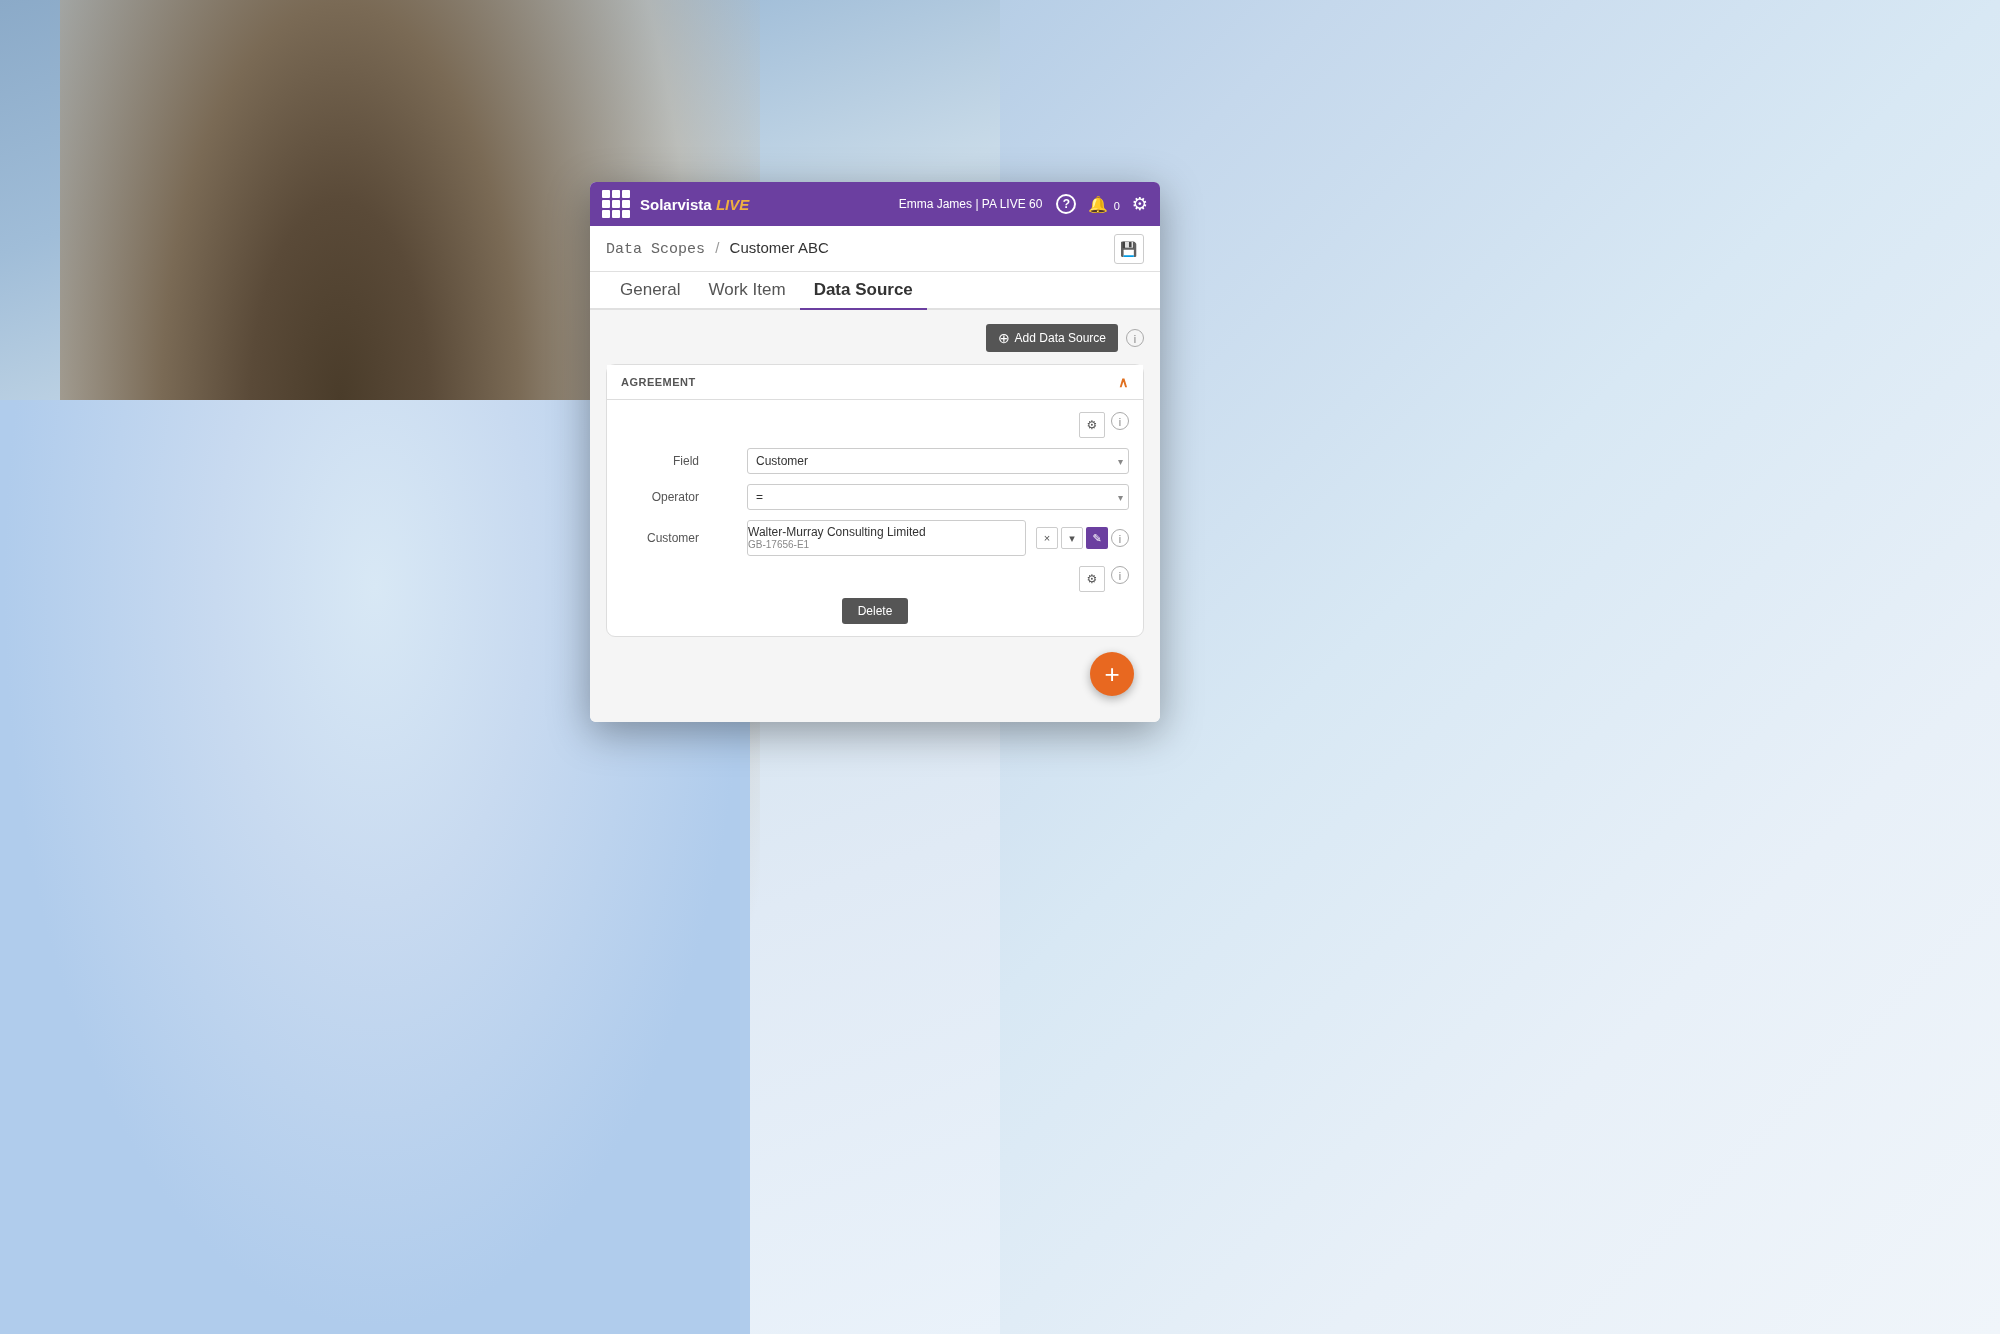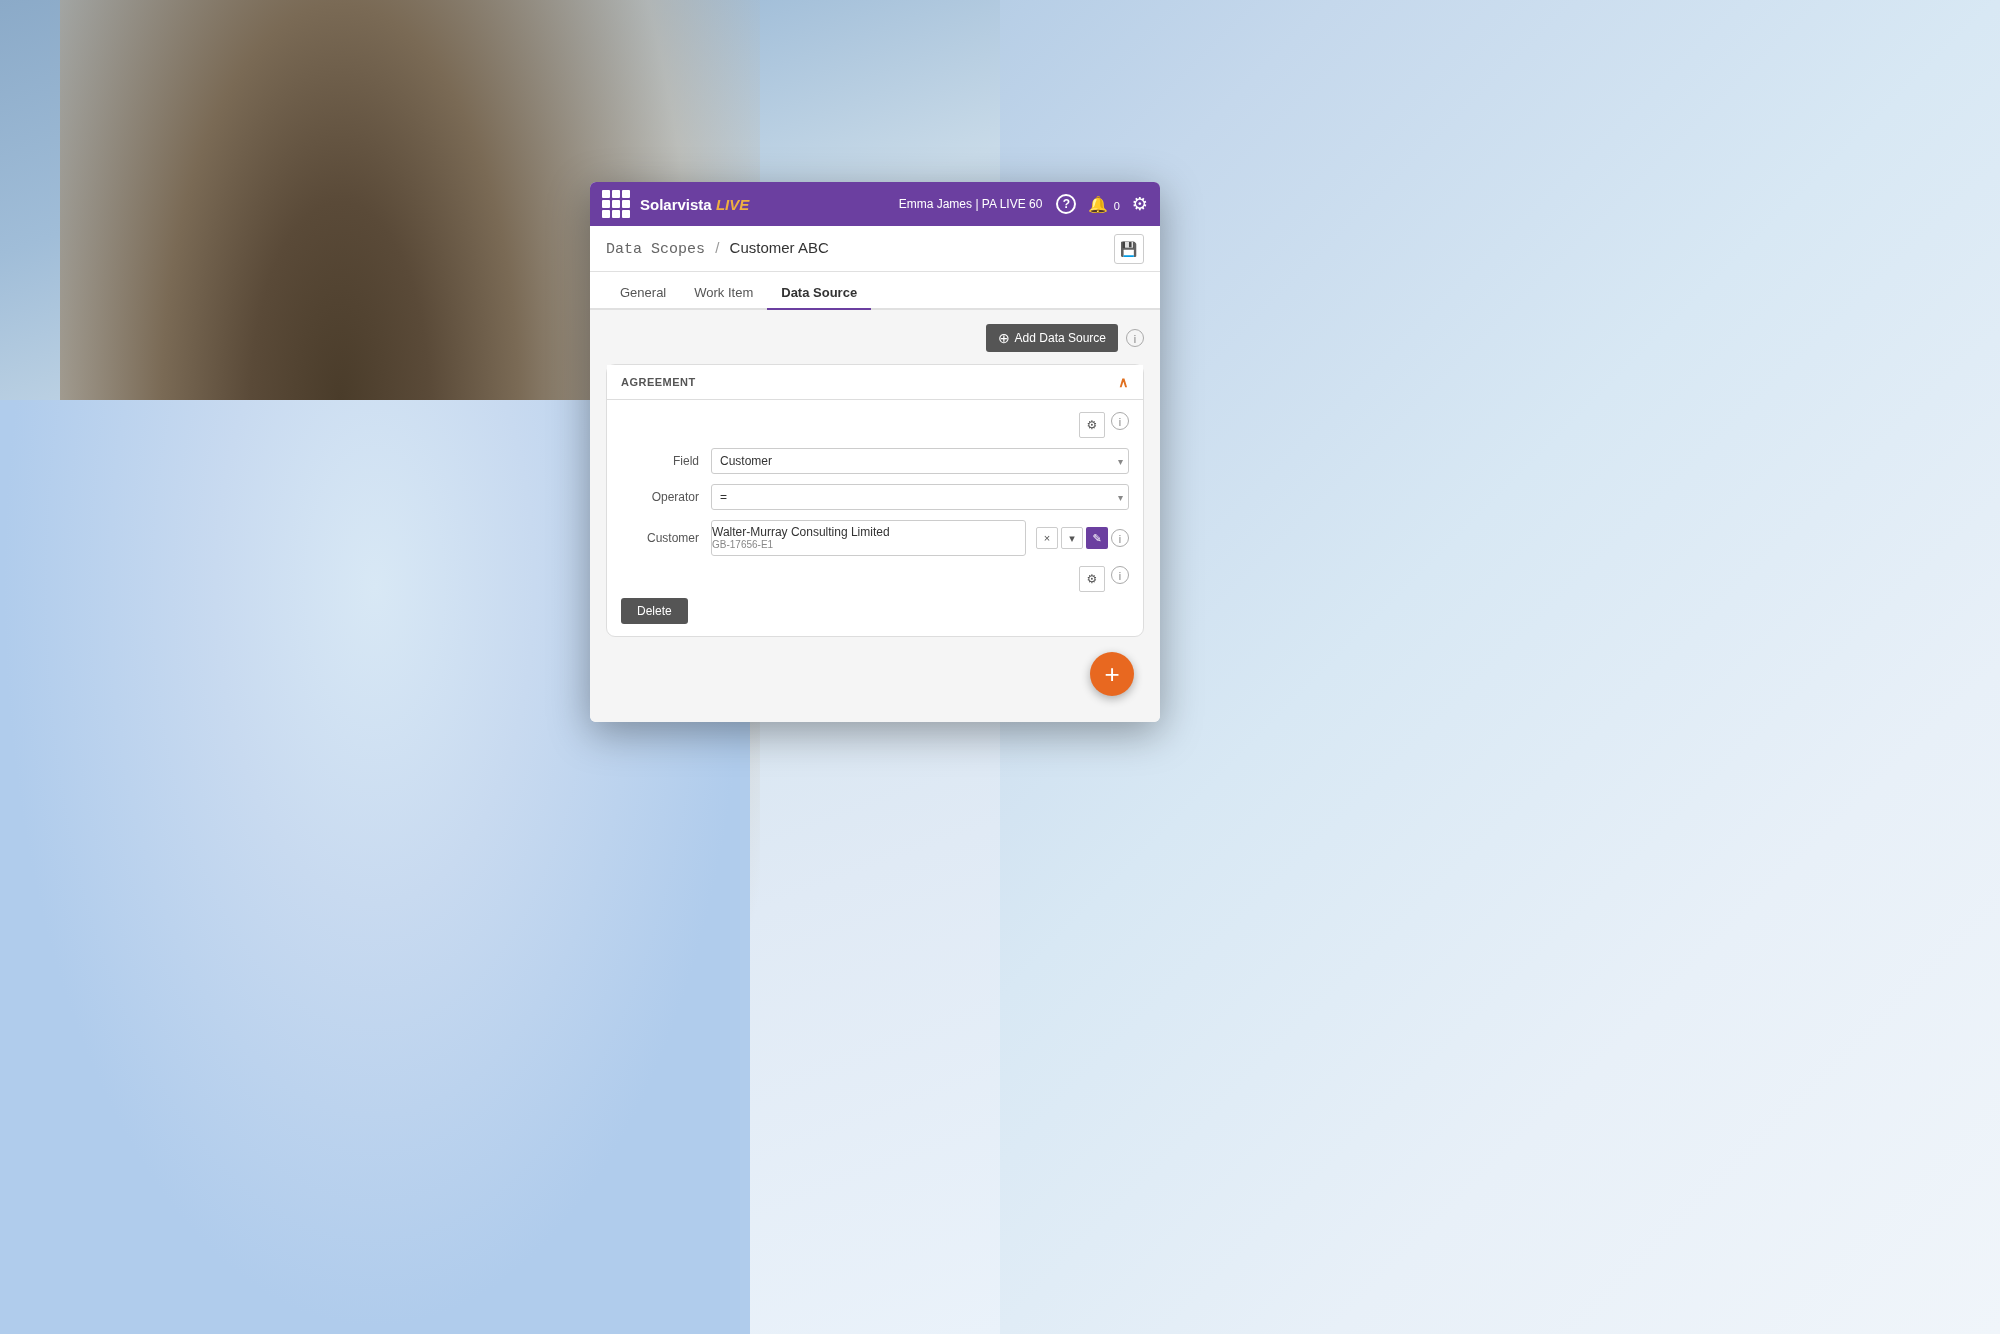--- a/index.html
+++ b/index.html
@@ -174,21 +174,21 @@
       display: flex;
       align-items: flex-end;
       padding: 0 16px;
       border-bottom: 2px solid #e0e0e0;
       height: 38px;
       flex-shrink: 0;
     }
 
     .tab {
       padding: 8px 14px;
-      font-size: 13px;
+      font-size: 17px;
       color: #555;
       cursor: pointer;
       border-bottom: 2px solid transparent;
       margin-bottom: -2px;
     }
 
     .tab.active {
       color: #333;
       border-bottom: 2px solid #6b3fa0;
       font-weight: 600;
@@ -272,20 +272,21 @@
       display: flex;
       justify-content: flex-end;
       gap: 6px;
       margin-bottom: 10px;
     }
 
     .form-row {
       display: flex;
       align-items: center;
       margin-bottom: 10px;
+      gap: 36px;
     }
 
     .form-label {
       width: 90px;
       font-size: 12px;
       color: #555;
       text-align: right;
       padding-right: 12px;
       flex-shrink: 0;
     }
@@ -553,21 +554,21 @@
               <div class="info-icon">ℹ</div>
             </div>
           </div>
         </div>
 
         <div class="section-bottom-actions">
           <div class="section-action-icon">⚙</div>
           <div class="info-icon">ℹ</div>
         </div>
 
-        <div style="display:flex;justify-content:flex-start;margin-top:6px;">
+        <div style="display:flex;justify-content:center;margin-top:6px;">
           <button class="delete-btn">Delete</button>
         </div>
 
       </div>
     </div>
 
   </div>
 
   <div class="fab">
     <span>+</span>

